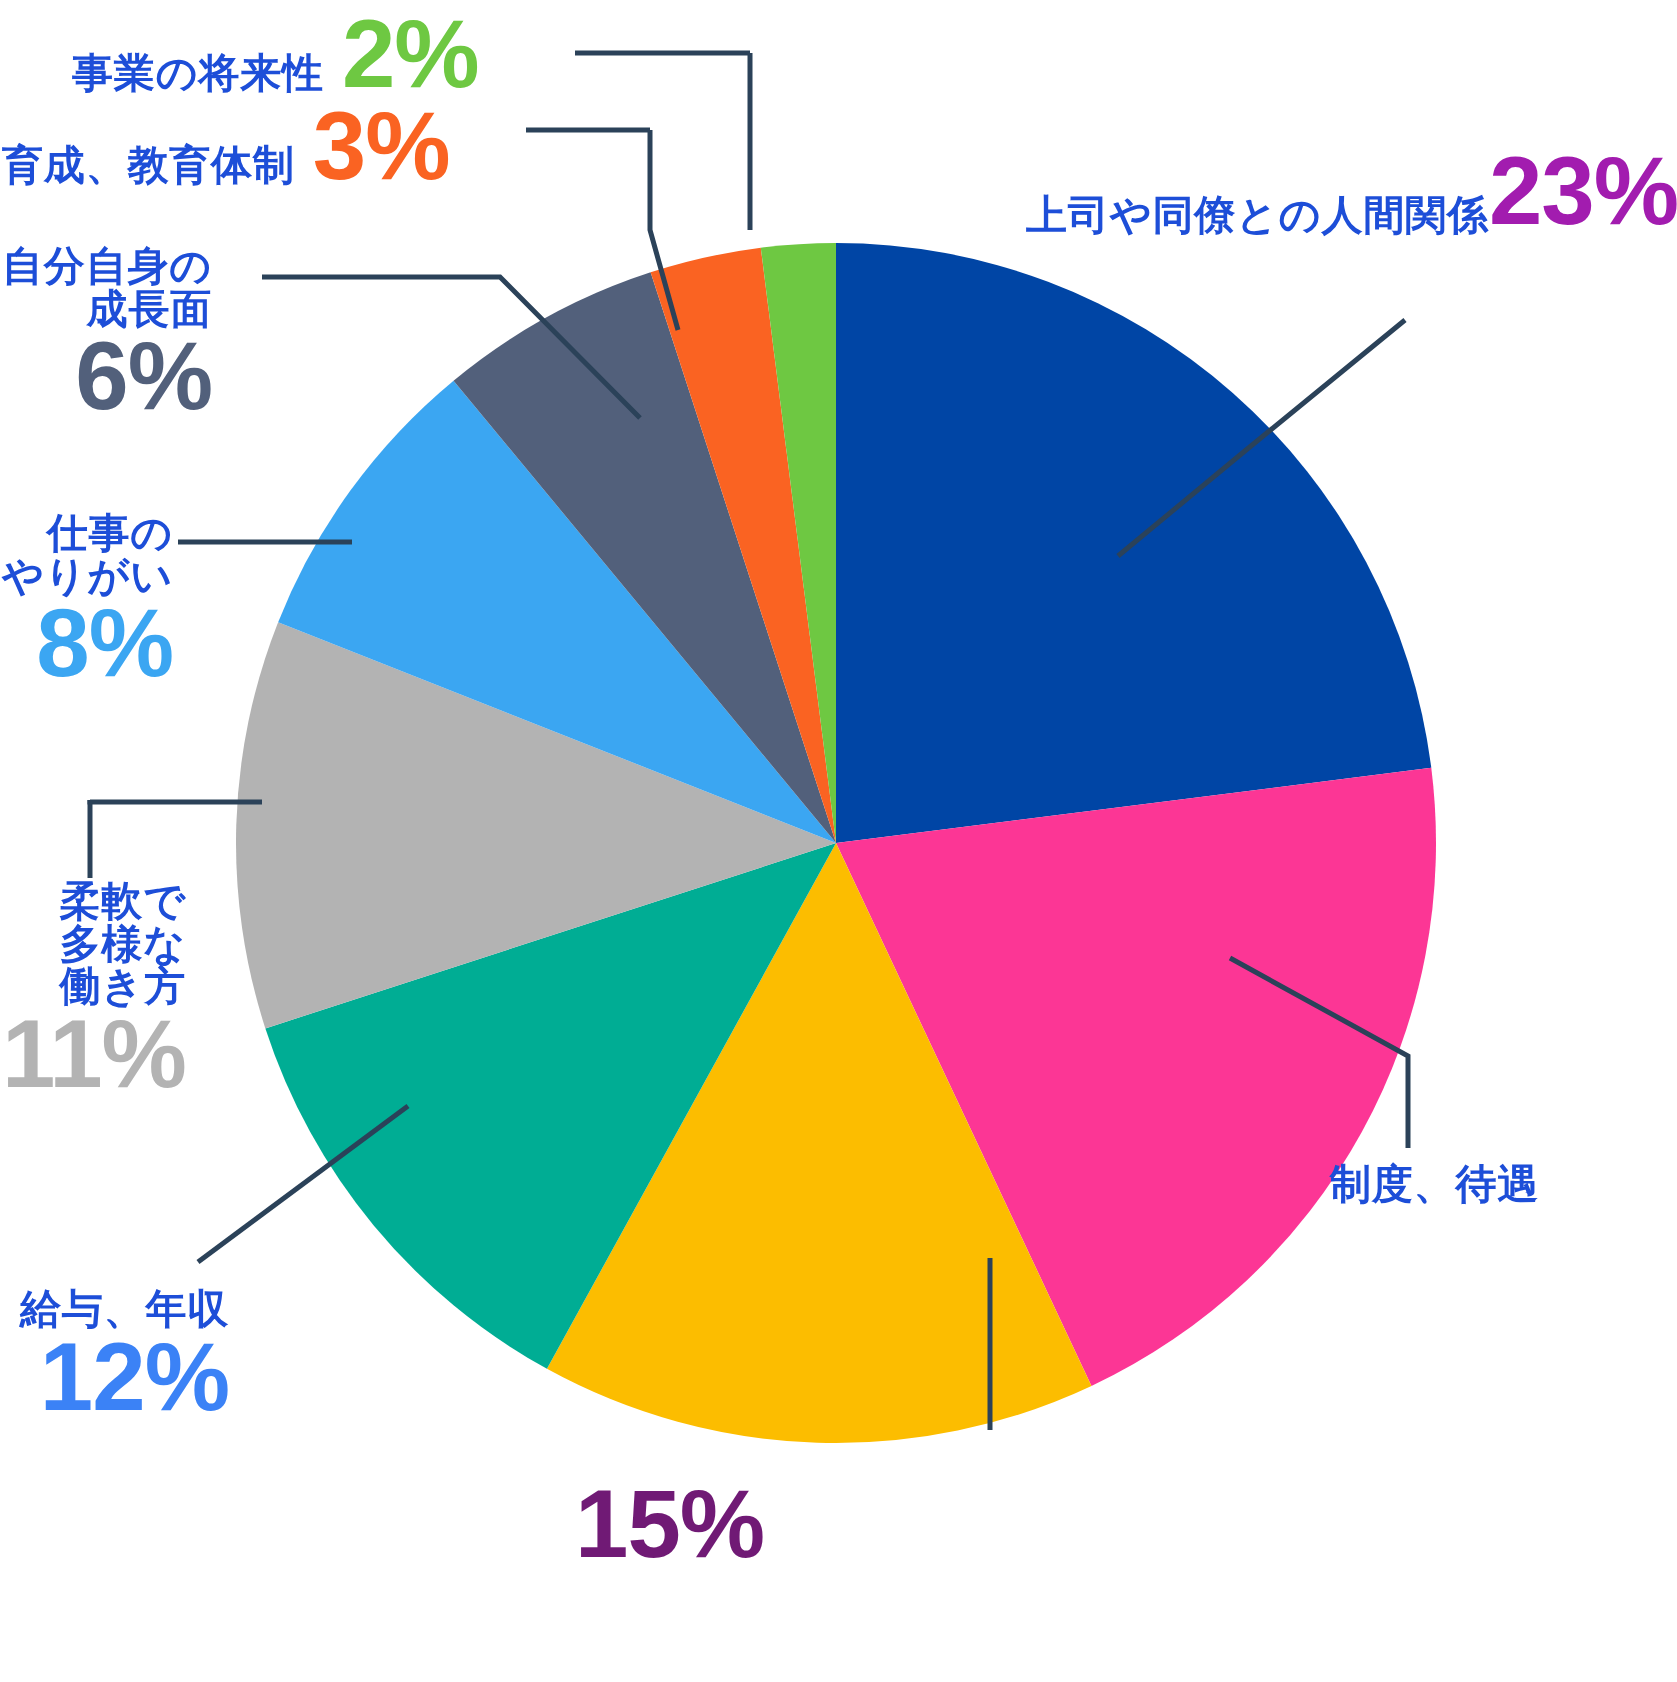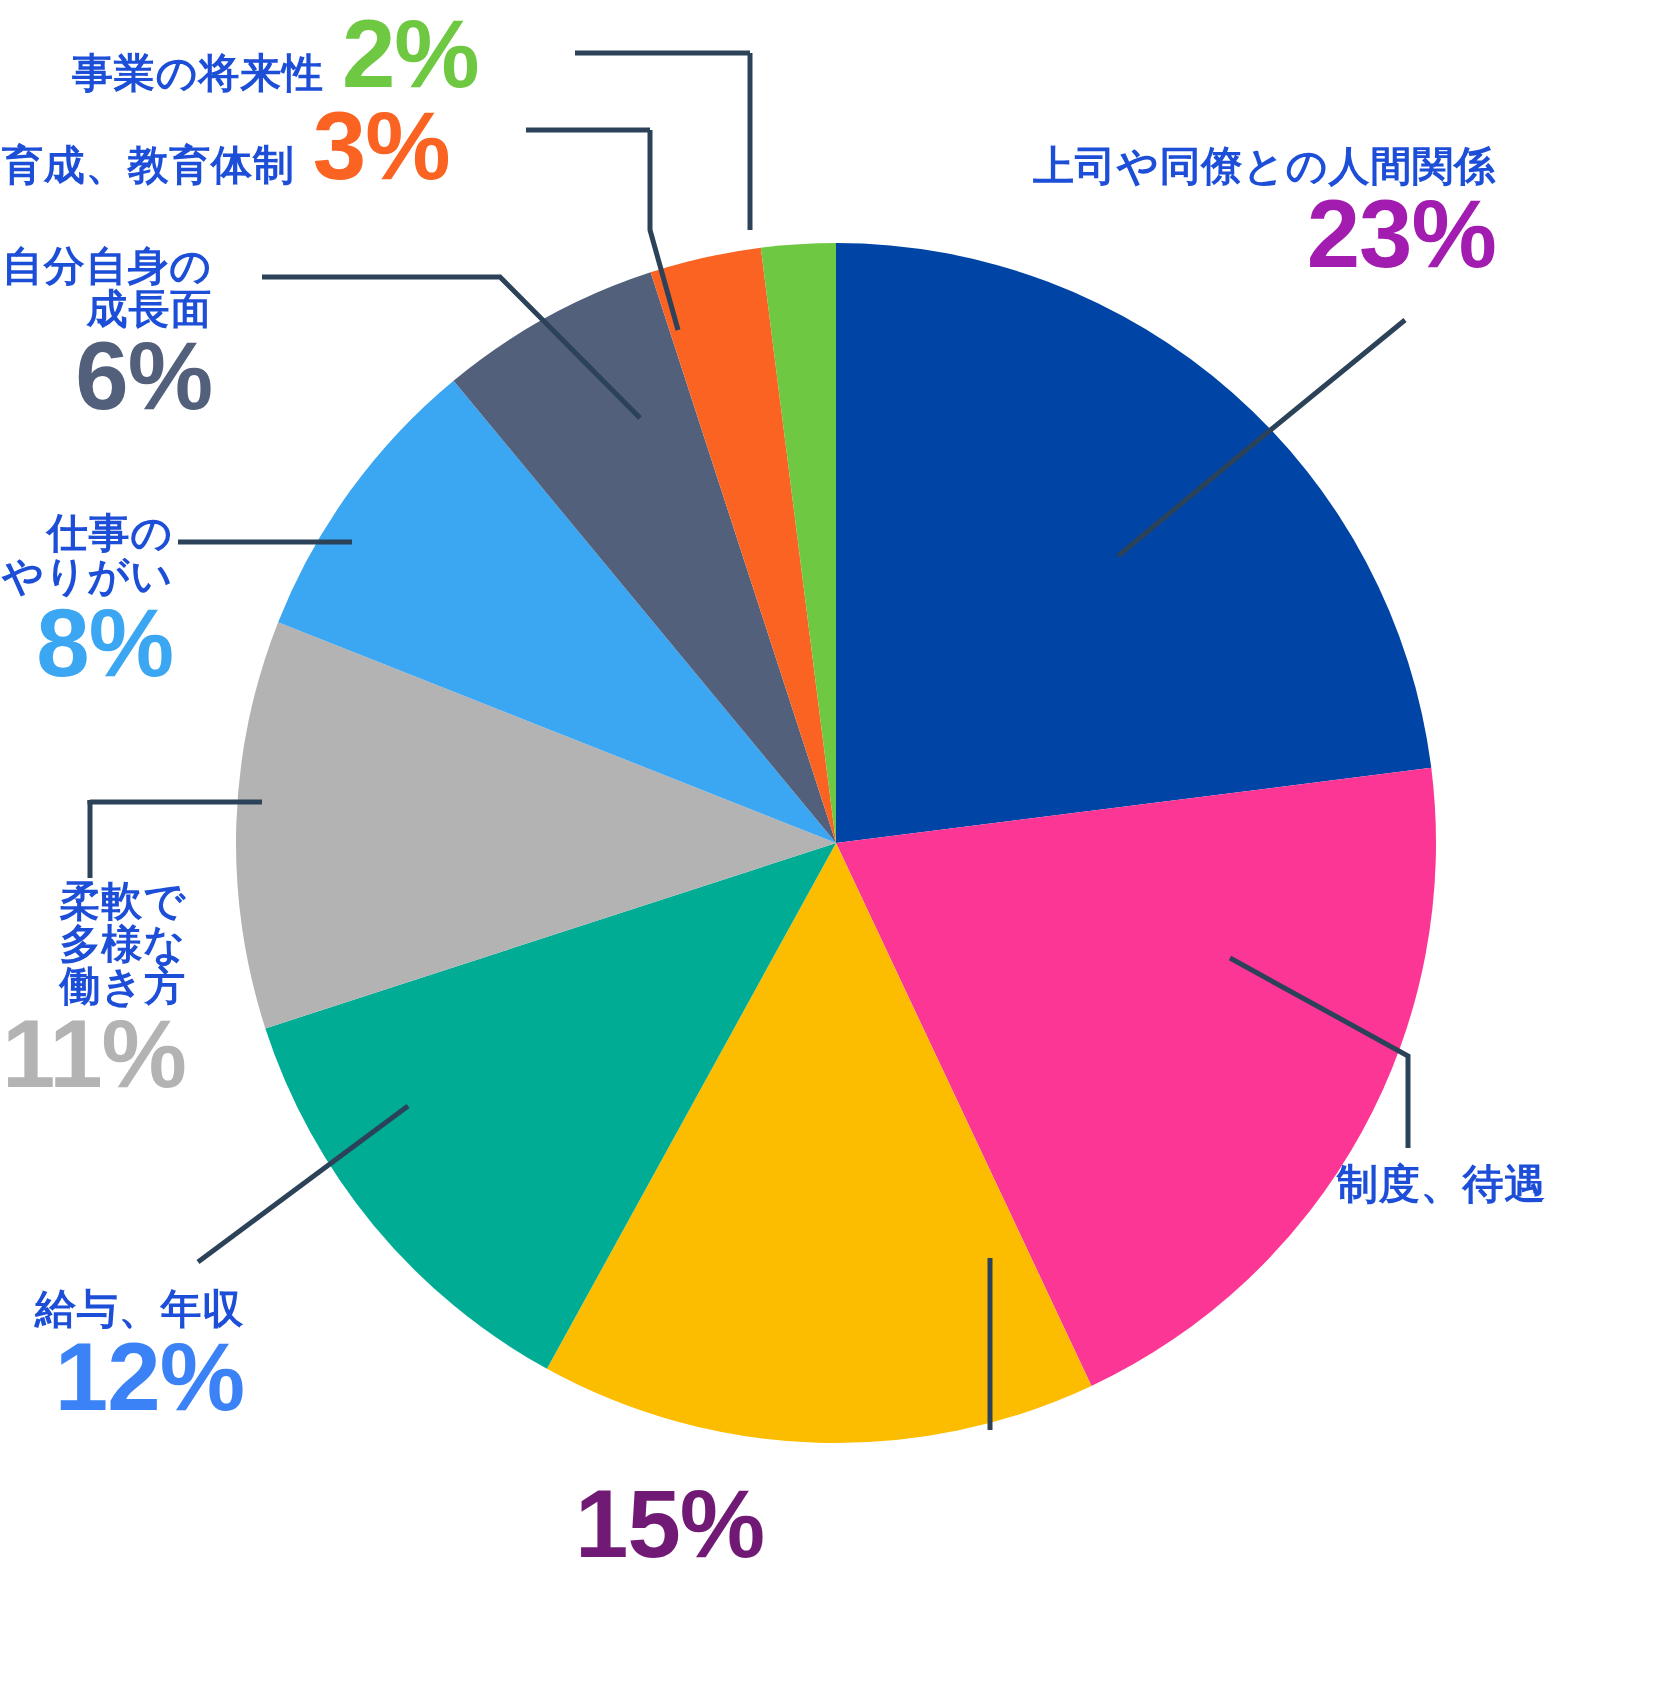--- a/index.html
+++ b/index.html
@@ -28,28 +28,28 @@
     letter-spacing:-0.01em;
     line-height:0.95;
   }
 
   
   #lbl-shorai      { left:72px;  top:8px;   }
   #lbl-ikusei      { left:2px;   top:100px; }
   #lbl-seicho      { left:2px;   top:245px; }
   #lbl-yarigai     { left:2px;   top:512px; }
   #lbl-jyunan      { left:2px;   top:880px; }
-  #lbl-kyuyo       { left:20px;  top:1288px;margin-left:15px;}
+  #lbl-kyuyo       { left:20px;  top:1288px;}
   #lbl-teikyo      { left:575px; top:1478px;}
   #lbl-ningen      { left:1026px;top:145px; }
   #lbl-seido       { left:1330px;top:1163px;}
 
   .row { display:flex; align-items:baseline; gap:18px; }
   .stackL { display:flex; flex-direction:column; align-items:flex-end; }
-  .stackR { display:flex; flex-direction:column; align-items:flex-end;margin-left:7px; }
+  .stackR { display:flex; flex-direction:row; align-items:flex-end; }
   .stackC { display:flex; flex-direction:column; align-items:center; }
 </style>
 </head>
 <body>
 
 <div id="stage">
 
   <svg class="pie-svg" viewBox="0 0 1677 1682">
     <g id="slices">
         <path d="M 836 843 L 836.00 243.00 A 600 600 0 0 1 1431.27 767.80 Z" fill="#0045A5"></path>

